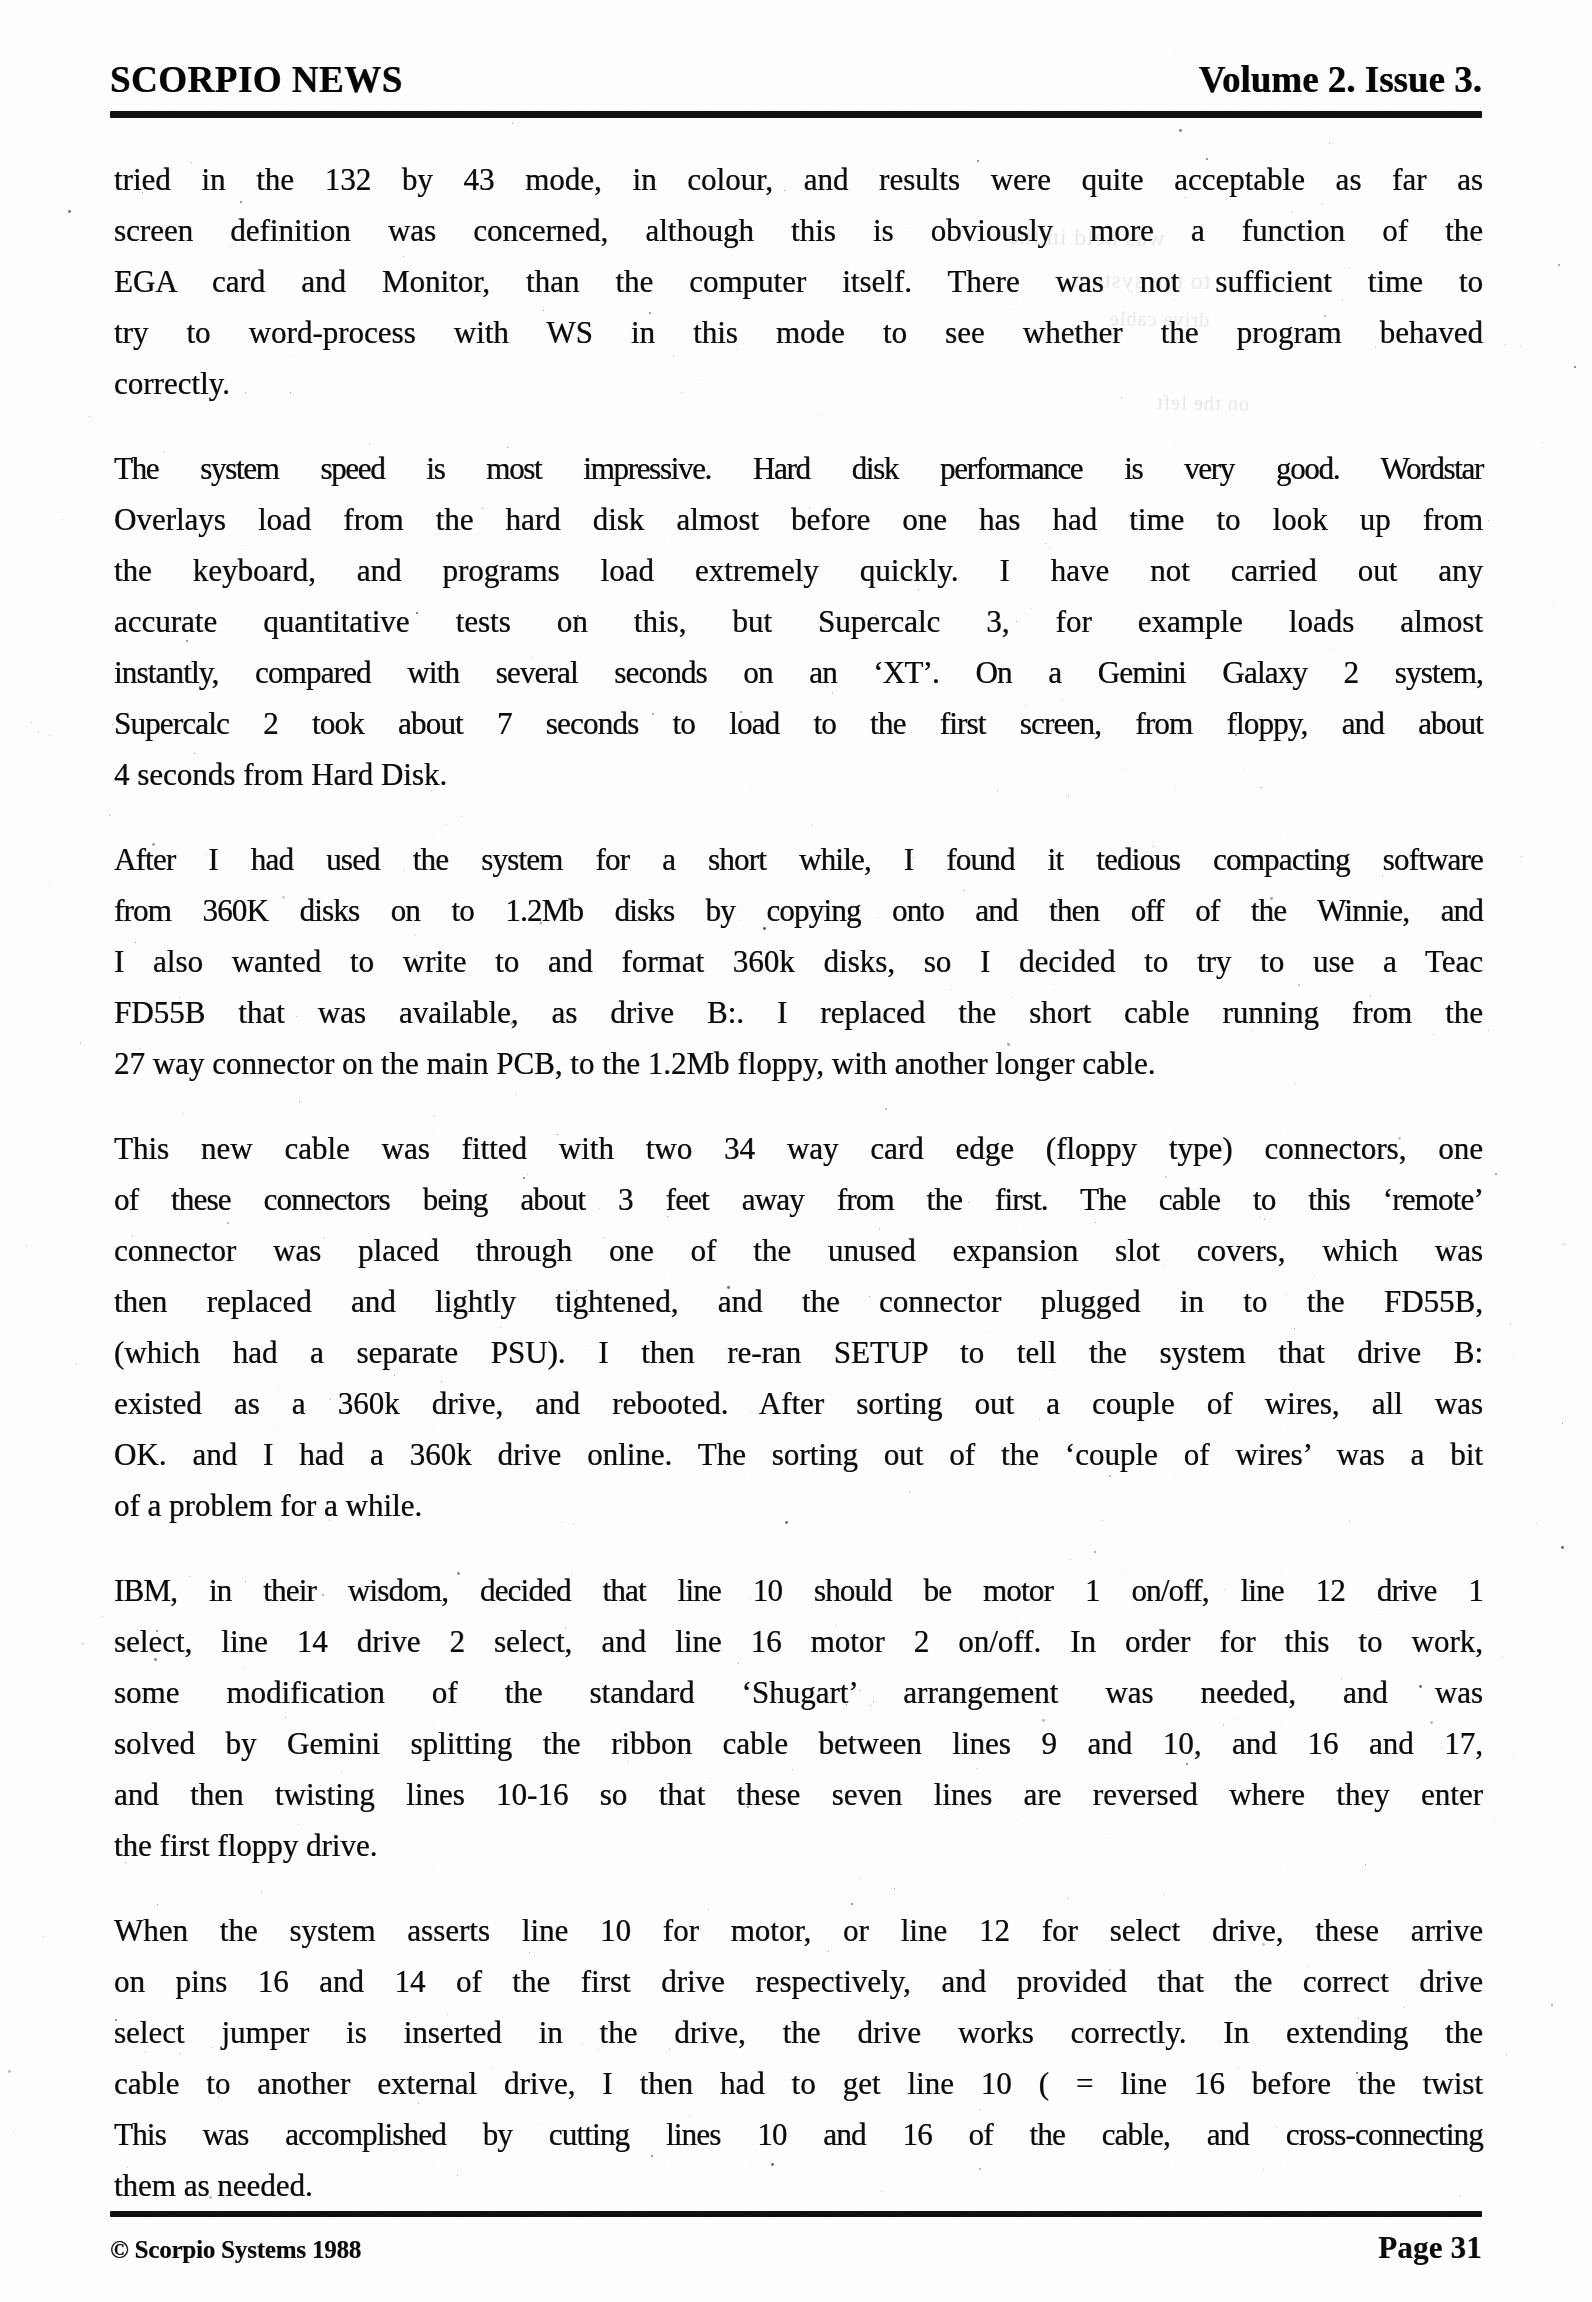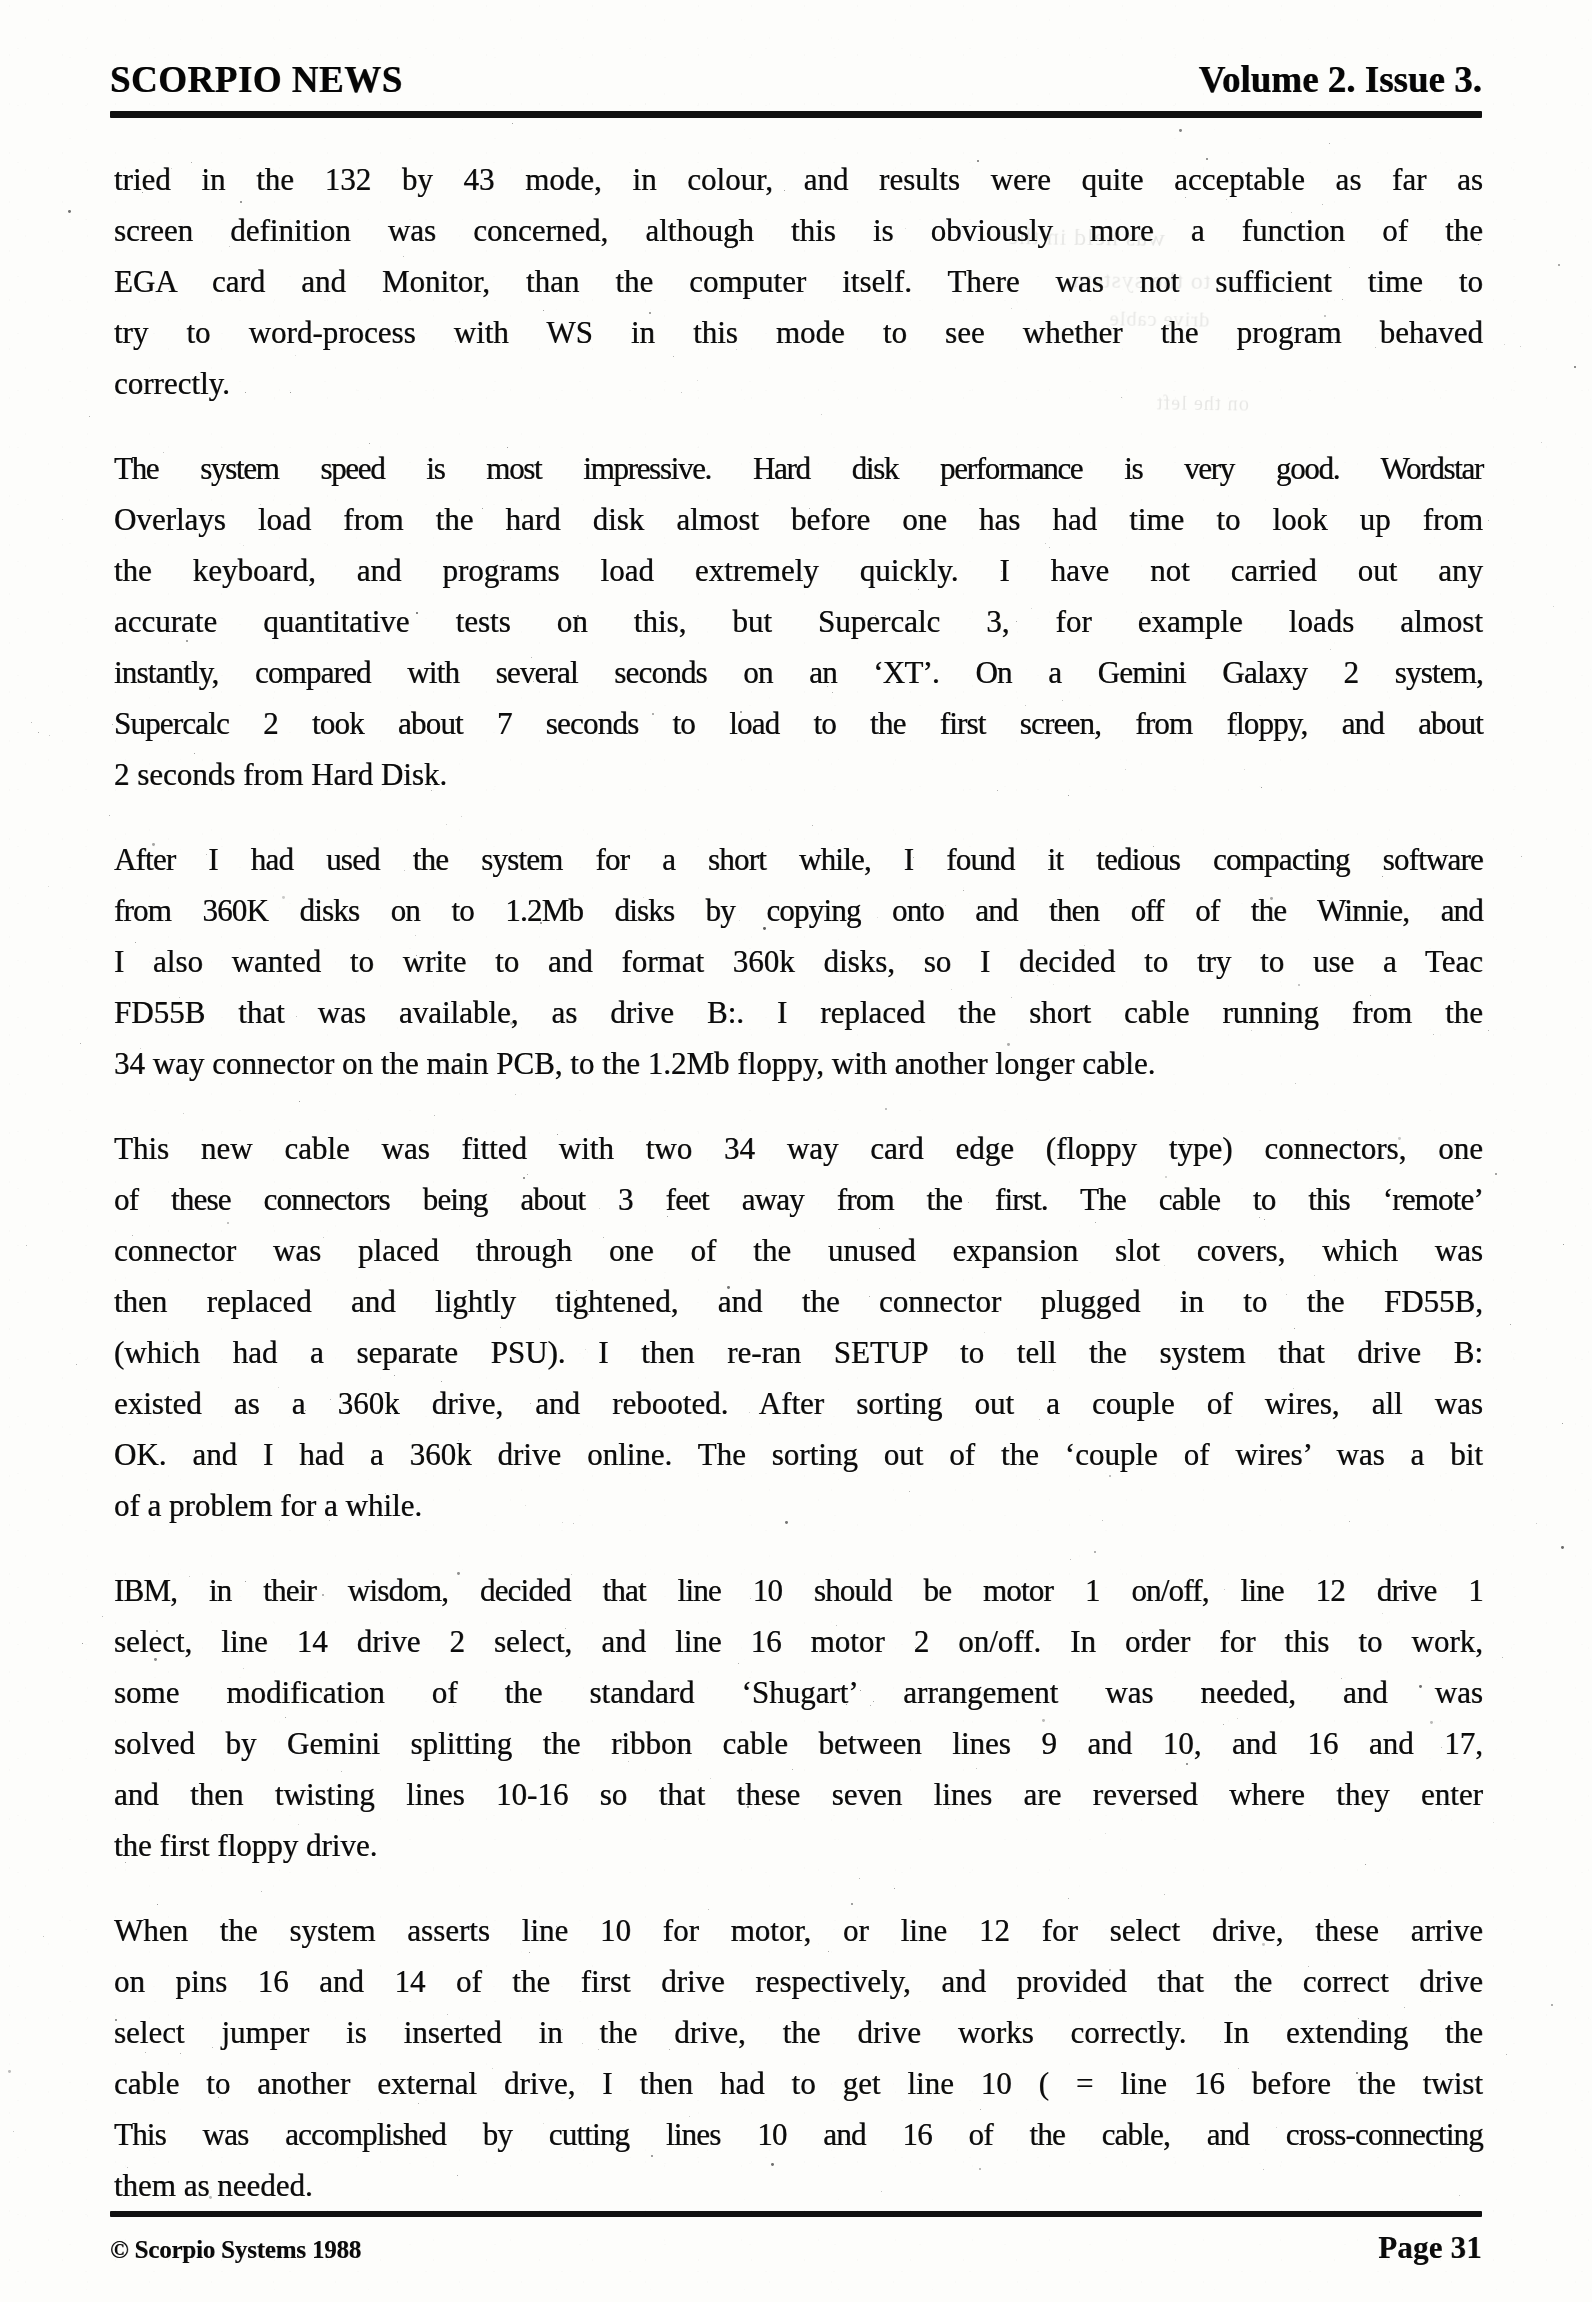--- a/index.html
+++ b/index.html
@@ -188,28 +188,28 @@
         <span class="line">try to word-process with WS in this mode to see whether the program behaved</span>
         <span class="line last">correctly.</span>
       </p>
       <p class="para">
         <span class="line tighter">The system speed is most impressive. Hard disk performance is very good. Wordstar</span>
         <span class="line">Overlays load from the hard disk almost before one has had time to look up from</span>
         <span class="line">the keyboard, and programs load extremely quickly. I have not carried out any</span>
         <span class="line">accurate quantitative tests on this, but Supercalc 3, for example loads almost</span>
         <span class="line tight">instantly, compared with several seconds on an ‘XT’. On a Gemini Galaxy 2 system,</span>
         <span class="line tight">Supercalc 2 took about 7 seconds to load to the first screen, from floppy, and about</span>
-        <span class="line last">2 seconds from Hard Disk.</span>
+        <span class="line last">4 seconds from Hard Disk.</span>
       </p>
       <p class="para">
         <span class="line tight">After I had used the system for a short while, I found it tedious compacting software</span>
         <span class="line tight">from 360K disks on to 1.2Mb disks by copying onto and then off of the Winnie, and</span>
         <span class="line">I also wanted to write to and format 360k disks, so I decided to try to use a Teac</span>
         <span class="line">FD55B that was available, as drive B:. I replaced the short cable running from the</span>
-        <span class="line last">34 way connector on the main PCB, to the 1.2Mb floppy, with another longer cable.</span>
+        <span class="line last">27 way connector on the main PCB, to the 1.2Mb floppy, with another longer cable.</span>
       </p>
       <p class="para">
         <span class="line">This new cable was fitted with two 34 way card edge (floppy type) connectors, one</span>
         <span class="line tight">of these connectors being about 3 feet away from the first. The cable to this ‘remote’</span>
         <span class="line">connector was placed through one of the unused expansion slot covers, which was</span>
         <span class="line">then replaced and lightly tightened, and the connector plugged in to the FD55B,</span>
         <span class="line">(which had a separate PSU). I then re-ran SETUP to tell the system that drive B:</span>
         <span class="line">existed as a 360k drive, and rebooted. After sorting out a couple of wires, all was</span>
         <span class="line">OK. and I had a 360k drive online. The sorting out of the ‘couple of wires’ was a bit</span>
         <span class="line last">of a problem for a while.</span>

